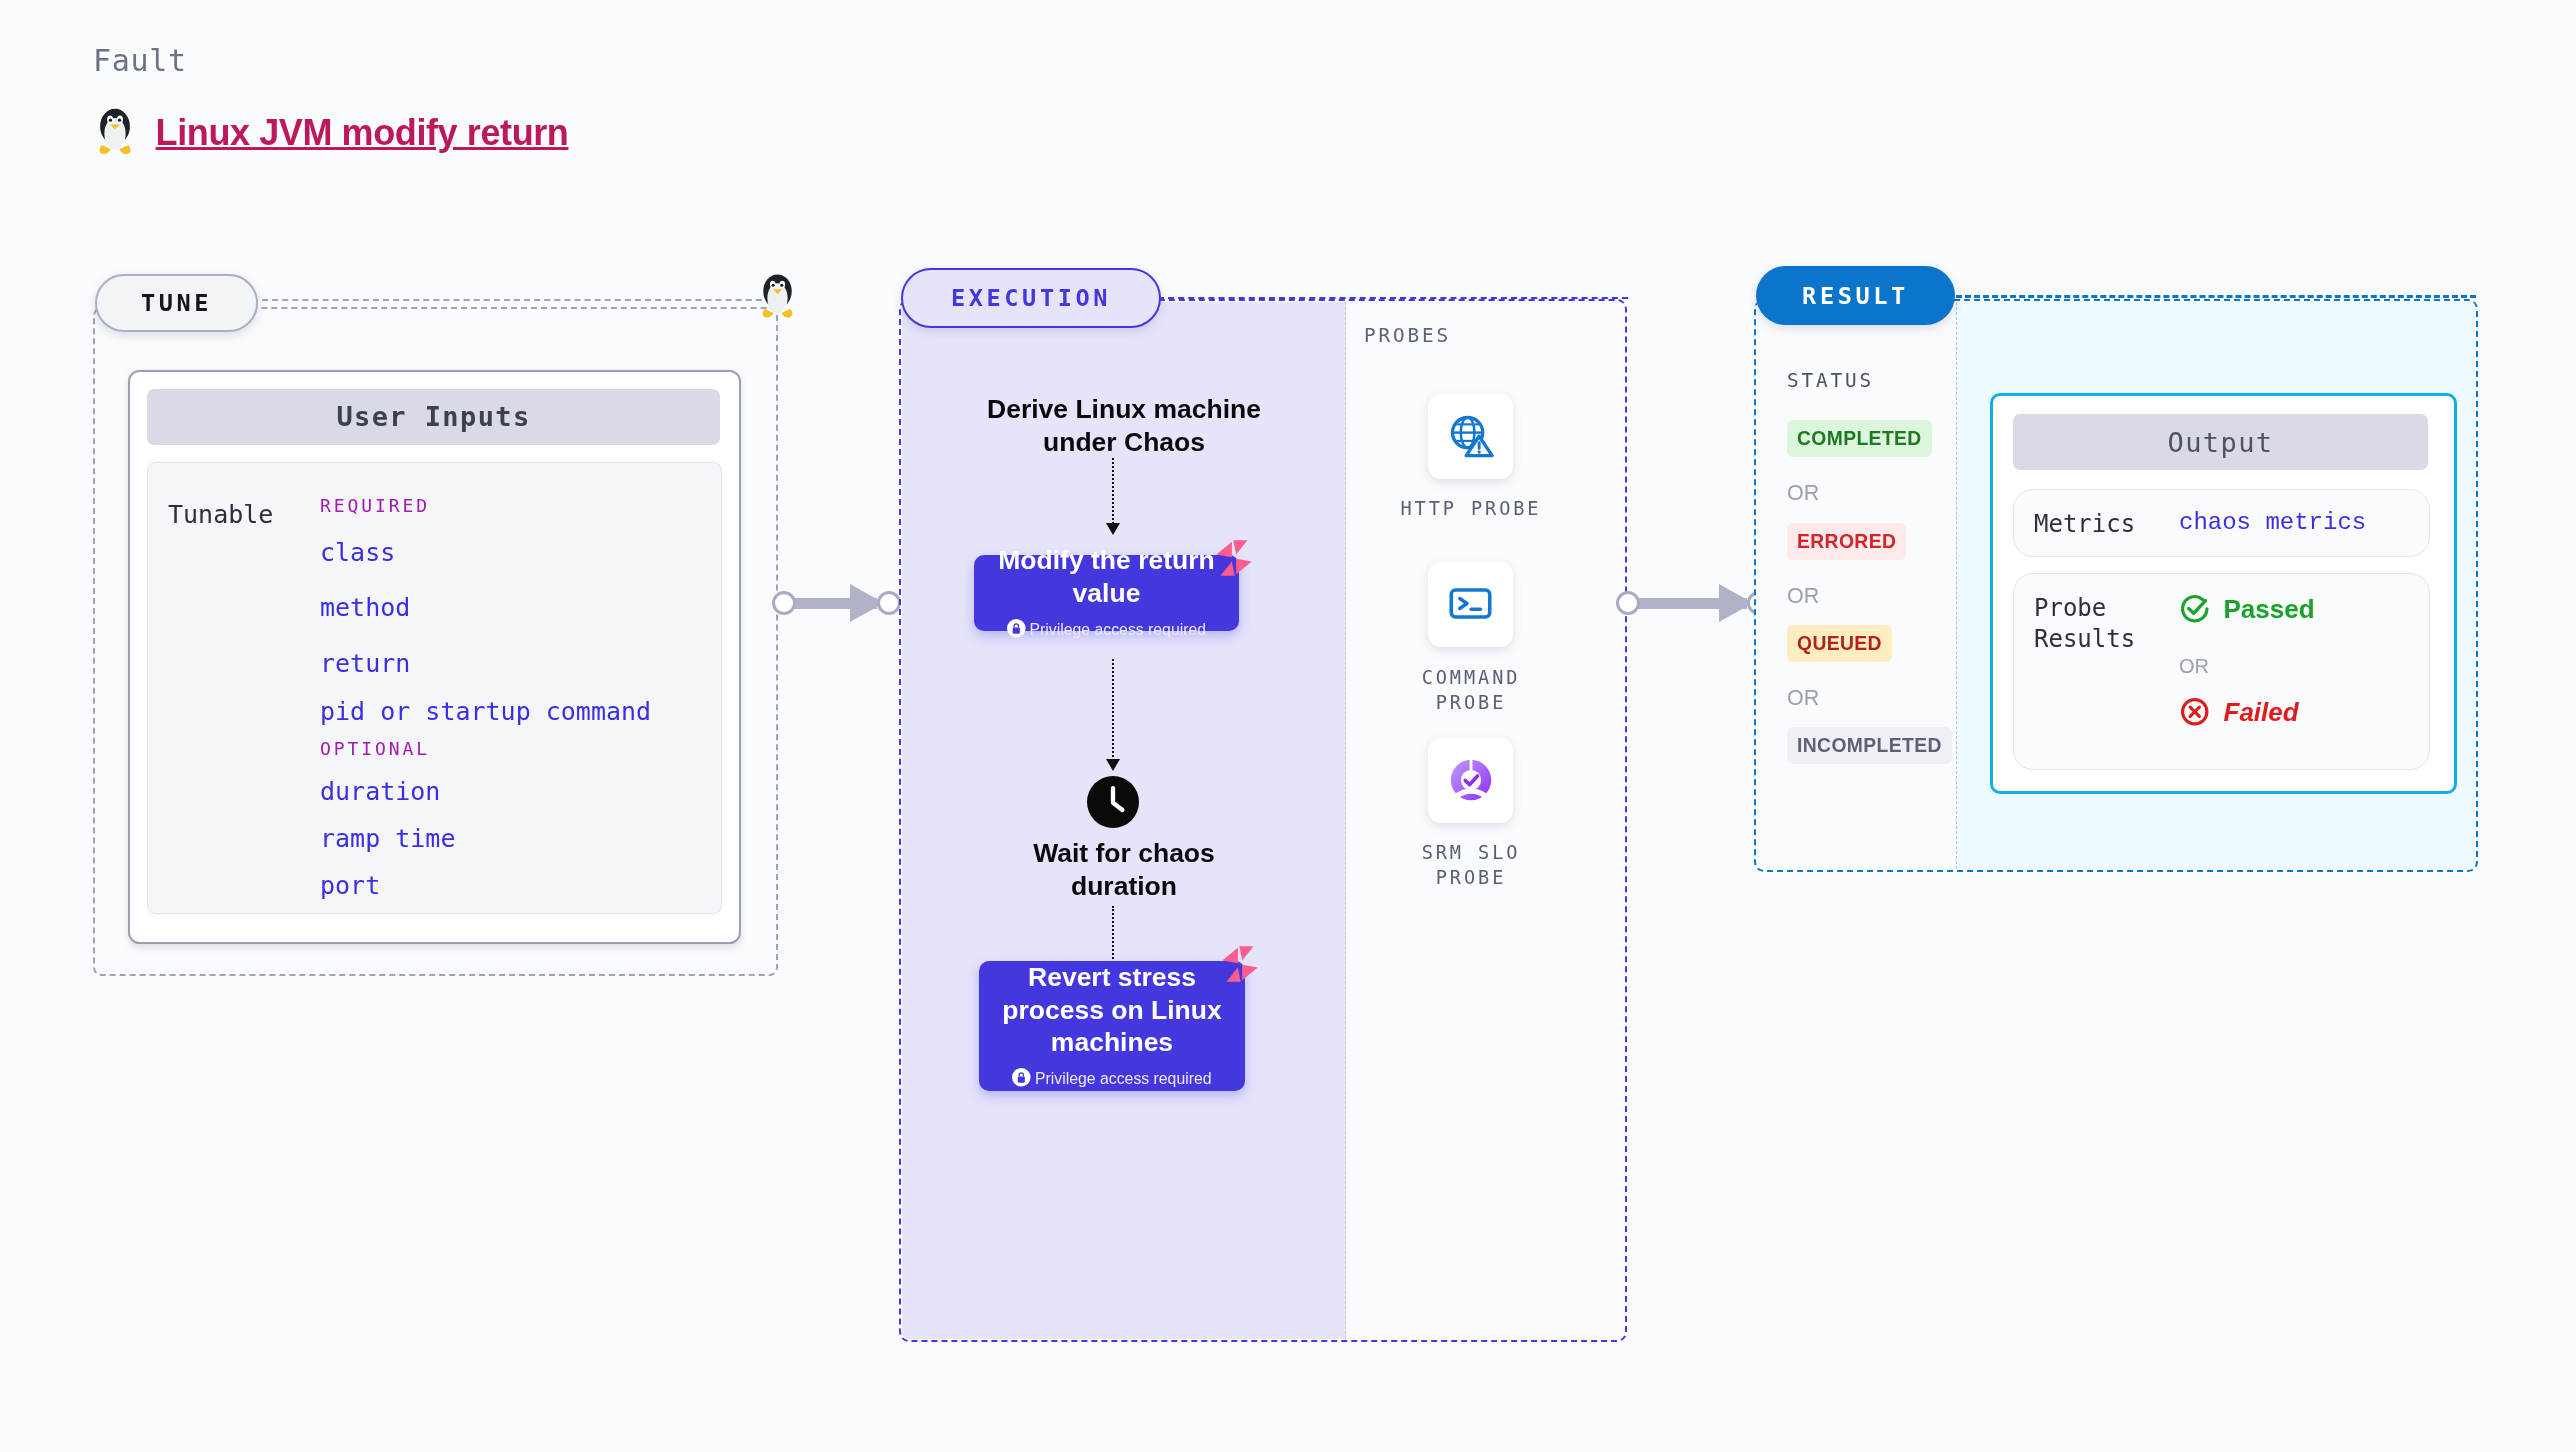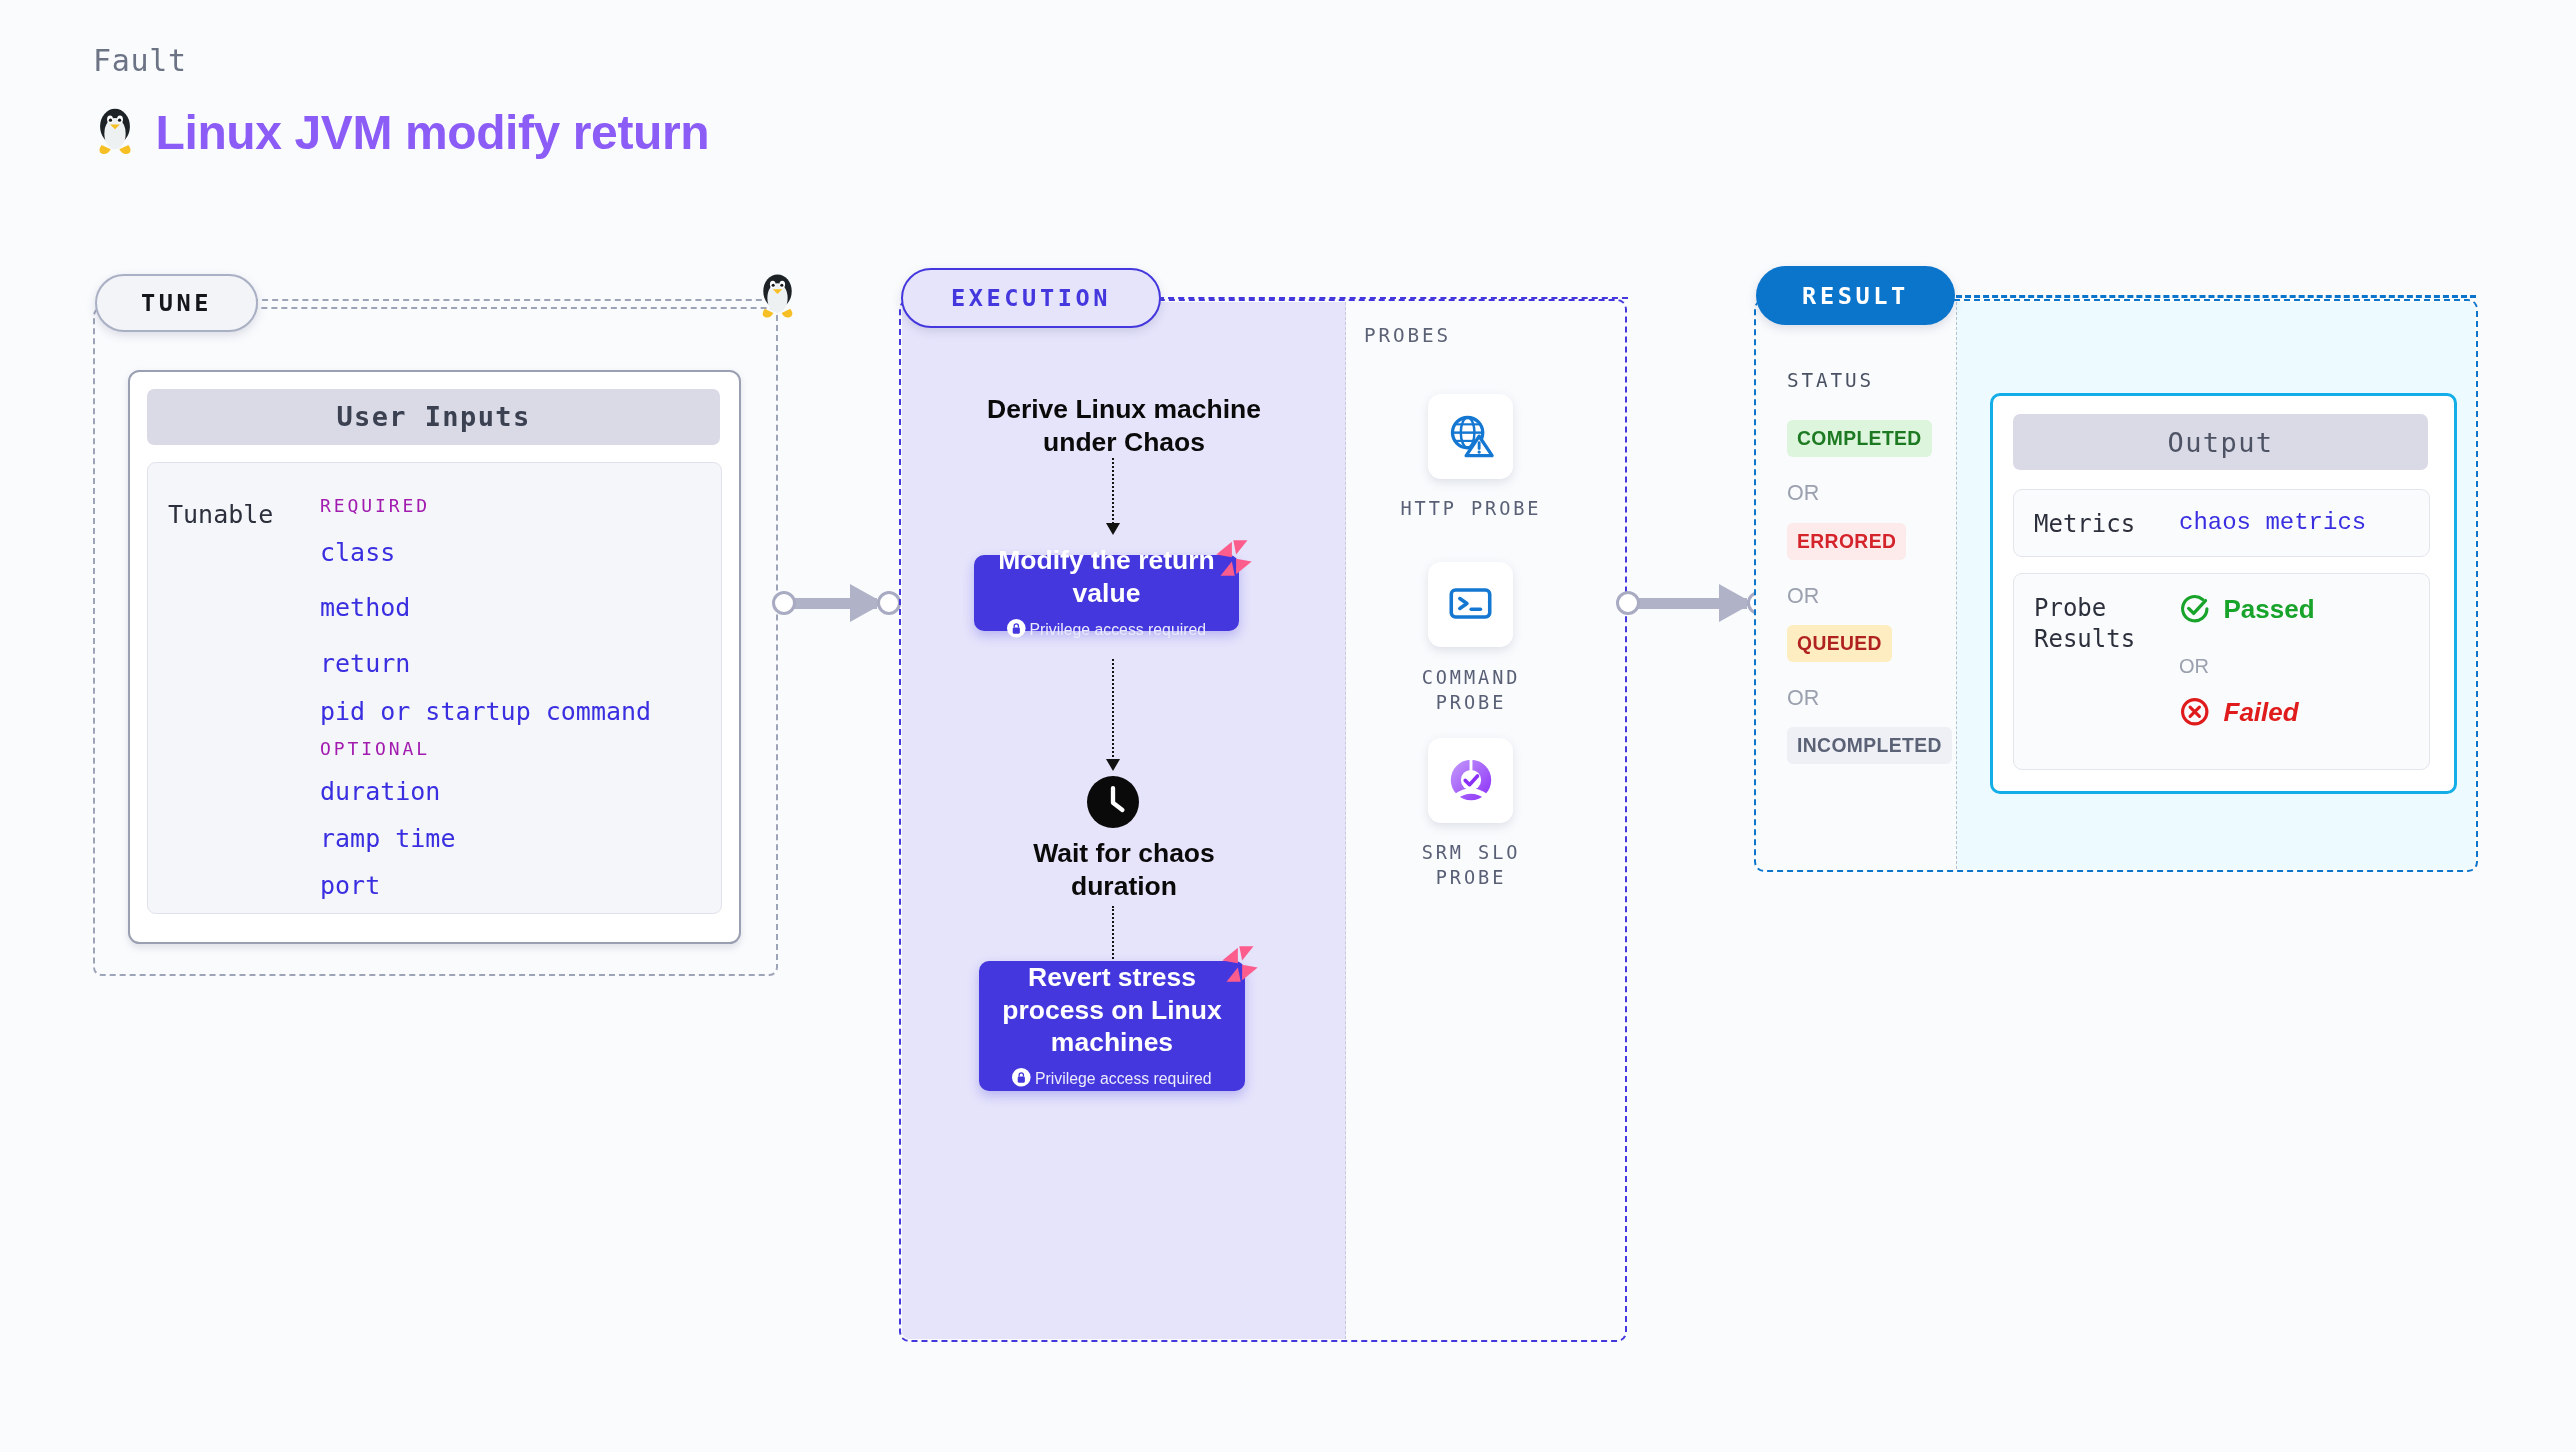--- a/index.html
+++ b/index.html
@@ -6,21 +6,21 @@
   body{
     width:2576px;height:1452px;background:#fafbfd;
     font-family:"Liberation Sans", sans-serif;
     overflow:hidden;position:relative;
   }
 
   
   #header{position:absolute;left:93px;top:43px;}
   #fault-label{font-family:"DejaVu Sans Mono",monospace;font-size:30px;color:#6b7385;letter-spacing:0.7px;}
   #title-row{display:flex;align-items:center;gap:18.6px;margin-top:27px;}
-  #title-text{font-size:48px;font-weight:bold;color:#8b5cf6;letter-spacing:-0.4px;}
+  #title-text{font-size:36px;font-weight:bold;color:#be185d;letter-spacing:-0.4px;text-decoration:underline;}
 
   
   .pill{
     position:absolute;z-index:6;display:flex;align-items:center;justify-content:center;
     border-radius:33px;font-family:"DejaVu Sans Mono",monospace;font-weight:bold;
     letter-spacing:3.6px;box-shadow:0 3.6px 10px rgba(70,80,120,.17);
   }
 
   
   #tune-box{position:absolute;left:93px;top:307px;width:681px;height:665px;
@@ -97,21 +97,21 @@
                 font-size:19.3px;color:#4a5163;letter-spacing:2.9px;}
   .badge{position:absolute;border-radius:5.7px;display:flex;align-items:center;justify-content:center;
          font-size:19.3px;font-weight:bold;letter-spacing:0.4px;padding:0 10px;height:37px;}
   .or-text{position:absolute;font-size:21.5px;color:#9aa0ae;}
 
   #output-card{position:absolute;left:1990px;top:393px;width:461px;height:395px;
                background:#ffffff;border:3.6px solid #13aee8;border-radius:10px;}
   #output-head{position:absolute;left:2013px;top:414px;width:415px;height:56px;
                background:#d9dae6;border-radius:7.2px;display:flex;align-items:center;justify-content:center;
                font-family:"DejaVu Sans Mono",monospace;font-size:27px;color:#4d5365;letter-spacing:1.4px;}
-  .out-row{position:absolute;border:1.4px solid #e2e5ec;border-radius:9px;background:#fafbfd;}
+  .out-row{position:absolute;border:1.4px solid #e2e5ec;border-radius:20px;background:#fafbfd;}
   .out-key{font-family:"DejaVu Sans Mono",monospace;font-size:24px;color:#2c303c;line-height:1.3;}
   .out-val-link{font-family:"DejaVu Sans Mono",monospace;font-size:24px;color:#3a2fe0;}
   .pr-state{display:flex;align-items:center;gap:13px;}
   .pr-text{font-size:26px;font-weight:bold;}
 
   
   .conn{position:absolute;height:39px;}
   .conn .bar{position:absolute;left:15.8px;top:13.6px;height:11.5px;background:#b0b3c8;}
   .conn .tri{position:absolute;top:0;width:0;height:0;border-top:19.3px solid transparent;
              border-bottom:19.3px solid transparent;border-left:34px solid #b0b3c8;}

